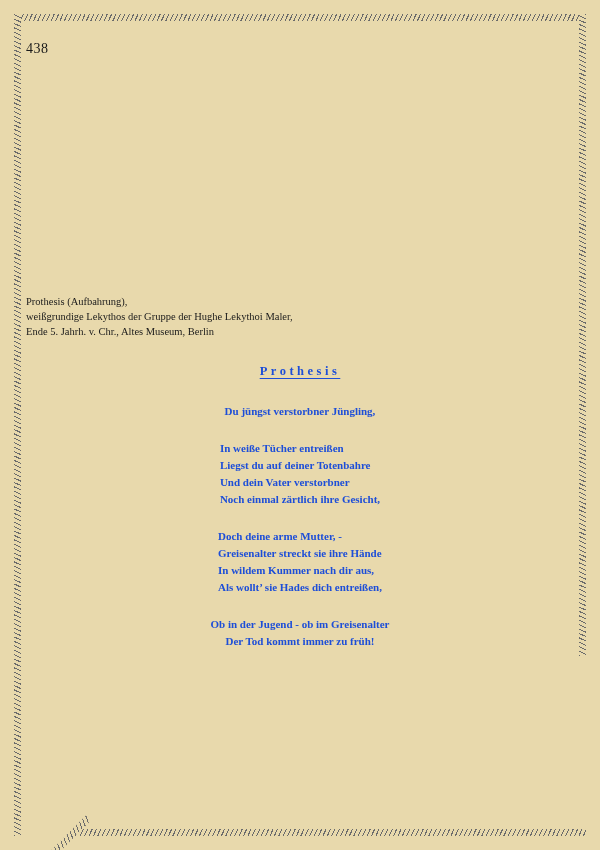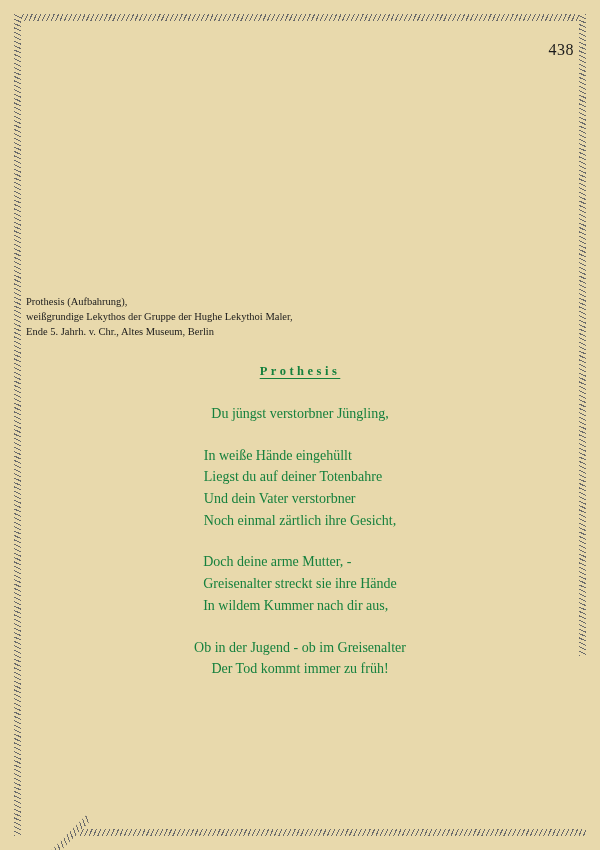--- a/index.html
+++ b/index.html
@@ -98,22 +98,22 @@
 
   .content {
     position: absolute;
     left: 26px;
     top: 26px;
     right: 26px;
     bottom: 26px;
   }
 
   .page-number {
-    text-align: right;
-    font-size: 16px;
+    text-align: left;
+    font-size: 14px;
     color: #1a1a1a;
     margin-top: 15px;
     letter-spacing: 0.5px;
   }
 
   .caption-block {
     position: absolute;
     left: 0;
     right: 0;
     top: 268px;
@@ -121,35 +121,35 @@
     line-height: 1.45;
     color: #1a1a1a;
   }
 
   .poem-block {
     position: absolute;
     left: 0;
     right: 0;
     top: 338px;
     text-align: center;
-    color: #15803d;
+    color: #1d4ed8;
   }
 
   .poem-title {
     font-size: 12.5px;
     font-weight: bold;
     letter-spacing: 3.5px;
     text-decoration: underline;
     text-underline-offset: 3px;
     margin-bottom: 24px;
   }
 
   .stanza {
-    font-size: 14px;
-    font-weight: normal;
+    font-size: 11px;
+    font-weight: bold;
     line-height: 1.55;
     margin-bottom: 20px;
   }
   .stanza.last {
     margin-bottom: 0;
   }
   .stanza .line {
     display: block;
     white-space: pre;
   }
@@ -192,32 +192,33 @@
       <div class="poem-title">Prothesis</div>
 
       <div class="stanza">
         <span class="stanza-indent">
           <span class="line">Du jüngst verstorbner Jüngling,</span>
         </span>
       </div>
 
       <div class="stanza">
         <span class="stanza-indent">
-          <span class="line">In weiße Hände eingehüllt</span>
+          <span class="line">In weiße Tücher entreißen</span>
           <span class="line">Liegst du auf deiner Totenbahre</span>
           <span class="line">Und dein Vater verstorbner</span>
           <span class="line">Noch einmal zärtlich ihre Gesicht,</span>
         </span>
       </div>
 
       <div class="stanza">
         <span class="stanza-indent">
           <span class="line">Doch deine arme Mutter, -</span>
           <span class="line">Greisenalter streckt sie ihre Hände</span>
           <span class="line">In wildem Kummer nach dir aus,</span>
+          <span class="line">Als wollt’ sie Hades dich entreißen,</span>
         </span>
       </div>
 
 
       <div class="stanza last">
         <span class="stanza-center">
           <span class="line">Ob in der Jugend - ob im Greisenalter</span>
           <span class="line">Der Tod kommt immer zu früh!</span>
         </span>
       </div>

